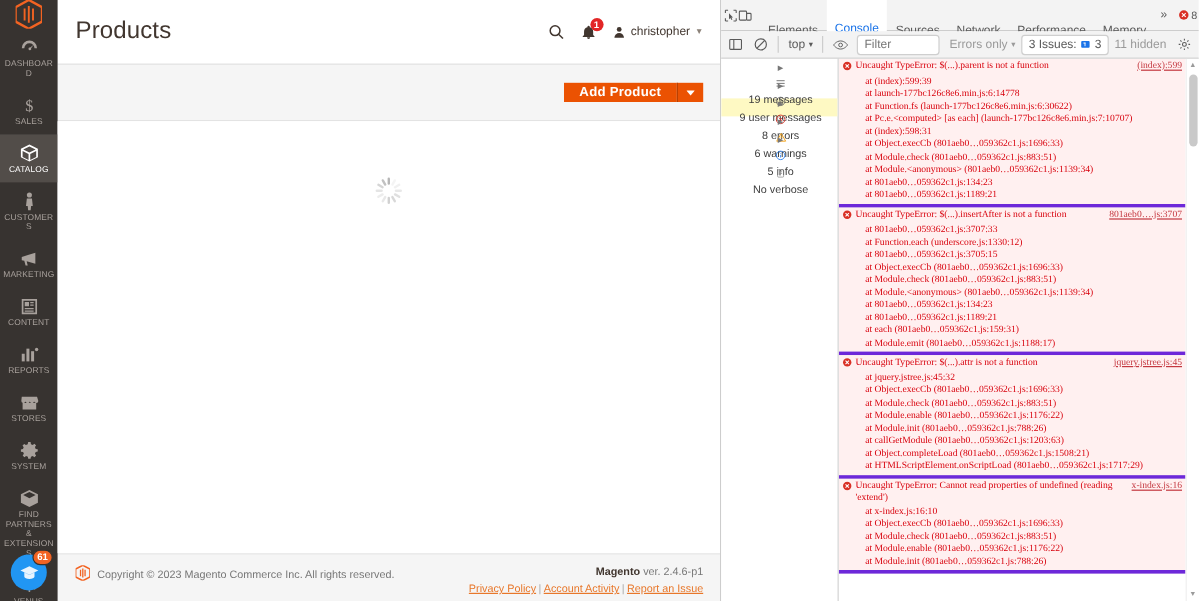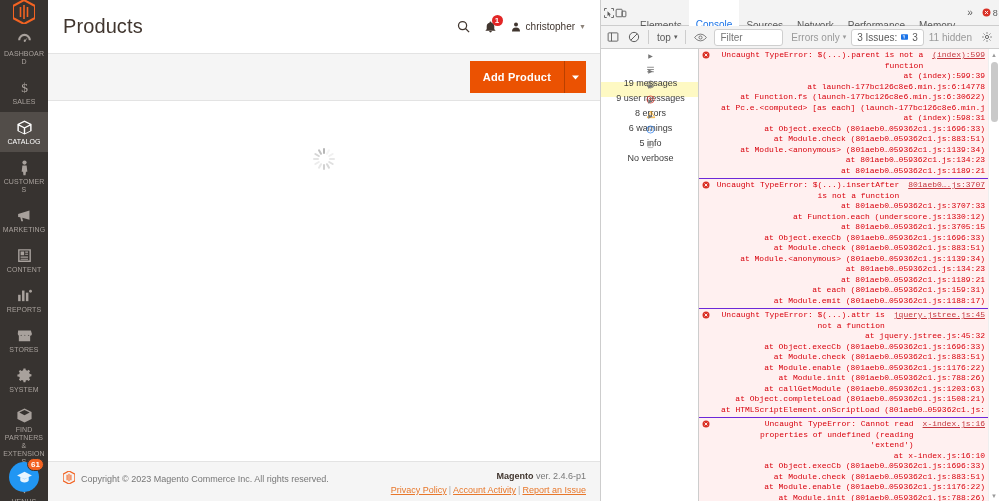--- a/index.html
+++ b/index.html
@@ -70,21 +70,21 @@
     text-align: center; font-weight: bold;
   }
   .m-user { display: flex; align-items: center; gap: 4px; cursor: pointer; color: #41362f; font-size: 10px; }
   .m-caret { font-size: 7px; color: #8c8279; }
 
   .m-pageactions {
     background: #f5f5f5; border-top: 1px solid #e3e3e3; border-bottom: 1px solid #e3e3e3;
     height: 48px; display: flex; align-items: center; justify-content: flex-end;
     padding: 0 14px; flex: 0 0 48px;
   }
-  .m-btn-split { display: flex; height: 32px; }
+  .m-btn-split { display: flex; height: 16px; }
   .m-btn-primary {
     background: #eb5202; color: #fff; border: none; font-size: 11px; font-weight: bold;
     padding: 0 13px; cursor: pointer; font-family: inherit; letter-spacing: .2px;
   }
   .m-btn-toggle {
     background: #eb5202; color: #fff; border: none; border-left: 1px solid #ba4000;
     width: 22px; cursor: pointer; font-size: 7px; display: flex; align-items: center; justify-content: center;
   }
 
   .m-content { flex: 1; background: #fff; position: relative; min-height: 0; }
@@ -177,23 +177,23 @@
   .dt-tri {
     width: 9px; text-align: center; font-size: 6px; color: #777; flex: 0 0 9px;
   }
   .dt-side-ico { width: 11px; flex: 0 0 11px; display: flex; align-items: center; justify-content: center; }
 
   .dt-console {
     flex: 1; overflow: hidden; background: #fff; position: relative; min-width: 0;
   }
   .dt-msgs { padding-right: 11px; }
   .dt-msg {
-    background: #fff0f0; border-bottom: 1px solid #6d28d9;
-    color: #d8000c; font-family: Liberation Mono, monospace; font-size: 8px;
-    line-height: 10.5px; padding: 1px 3px 2px 3px; position: relative; text-align: right;
+    background: #fff0f0; border-bottom: 3px solid #6d28d9;
+    color: #d8000c; font-family: Liberation Serif, serif; font-size: 8px;
+    line-height: 10.5px; padding: 1px 3px 2px 3px; position: relative;
   }
   .dt-msg-head { display: flex; align-items: flex-start; gap: 3px; }
   .dt-err-ico { flex: 0 0 8px; margin-top: 1px; }
   .dt-msg-text { flex: 1; min-width: 0; }
   .dt-msg-src {
     margin-left: auto; text-decoration: underline; color: #c4373f; white-space: nowrap;
     padding-left: 6px; flex: 0 0 auto;
   }
   .dt-frame { padding-left: 19px; white-space: nowrap; overflow: hidden; }
 

